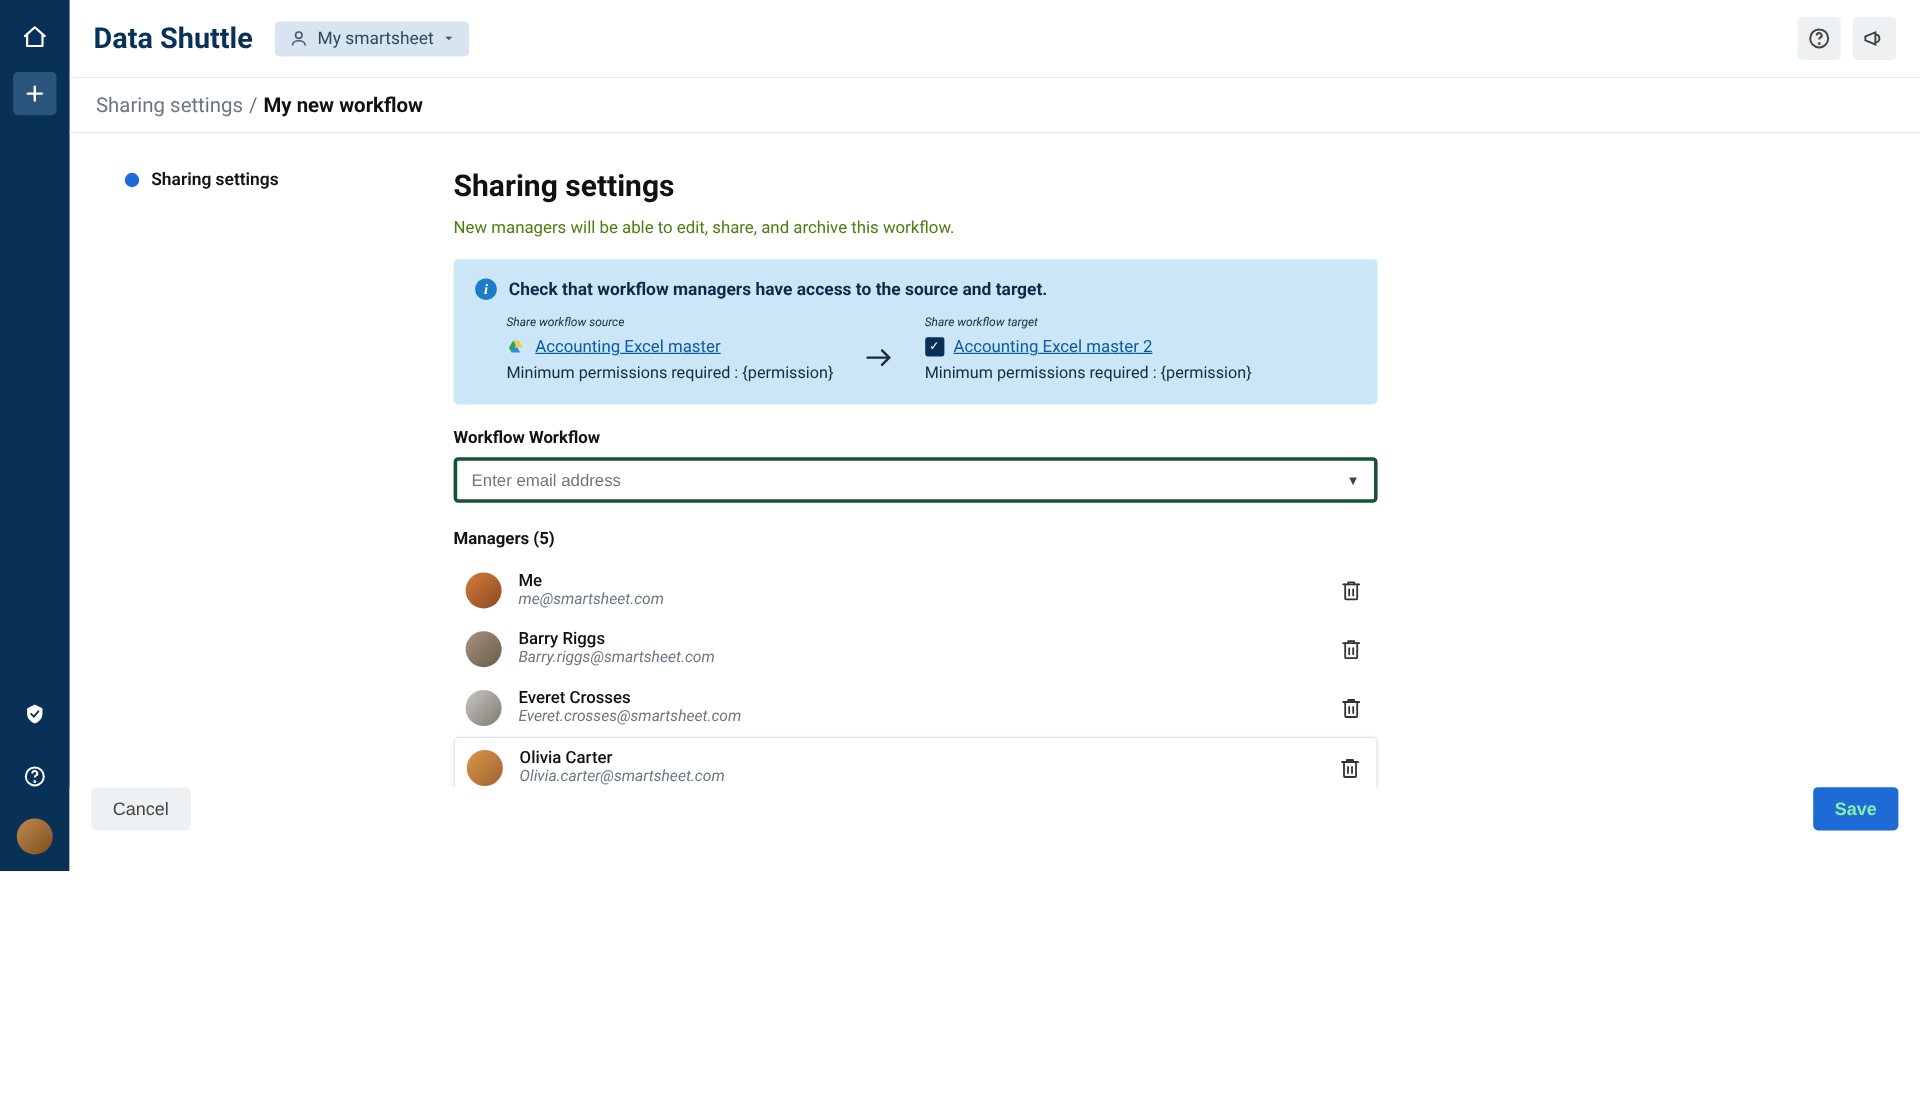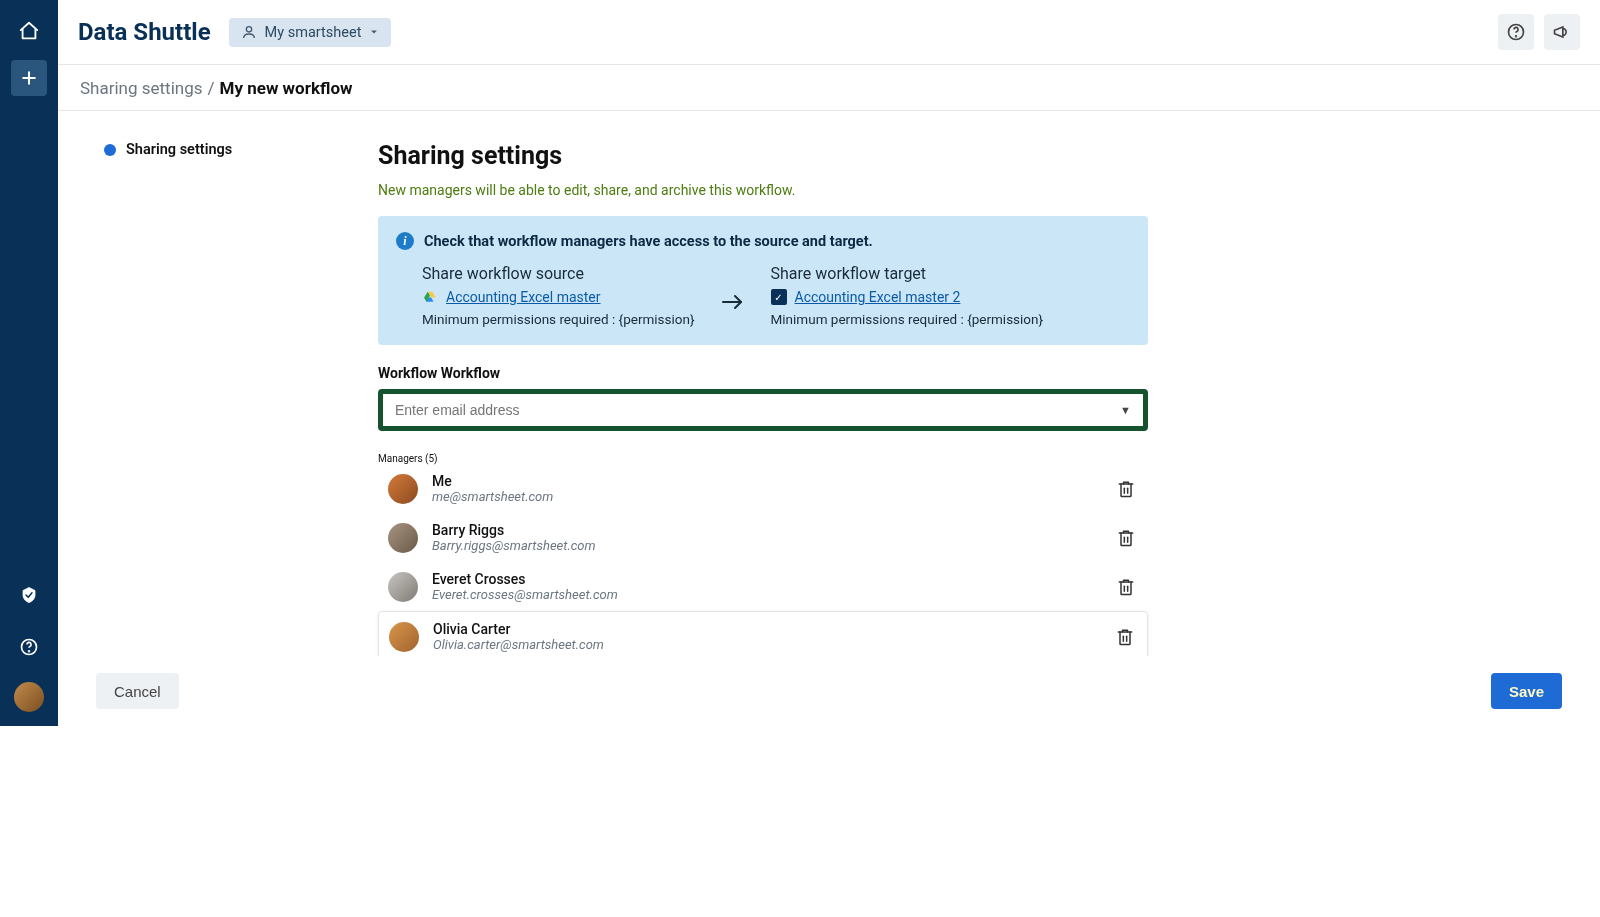--- a/index.html
+++ b/index.html
@@ -30,48 +30,48 @@
   .side-nav-item{display:flex;align-items:center;gap:10px;font-size:14.5px;font-weight:600;}
   .dot{width:12px;height:12px;border-radius:50%;background:#1f6bd6;}
   .page{flex:1;padding:30px 30px 120px 0;max-width:800px;}
   .page h1{font-size:25px;font-weight:700;margin-bottom:12px;}
   .page-sub{color:#4d7c0f;font-size:14px;margin-bottom:18px;}
   .info-box{background:#cbe7f7;border-radius:4px;padding:16px 18px 18px 18px;margin-bottom:20px;}
   .info-head{display:flex;align-items:center;gap:10px;font-weight:700;color:#0d2a44;font-size:14.5px;margin-bottom:14px;}
   .info-circle{width:18px;height:18px;border-radius:50%;background:#1d7cc7;color:#fff;display:flex;align-items:center;justify-content:center;font-size:12px;font-weight:700;font-family:Georgia,serif;font-style:italic;}
   .info-cols{display:flex;align-items:flex-start;gap:26px;padding-left:26px;}
   .info-col{display:flex;flex-direction:column;gap:6px;min-width:0;}
-  .col-head{font-size:16px;color:#1a2b3a;}
+  .col-head{font-size:10px;color:#1a2b3a;font-style:italic;}
   .link-row{display:flex;align-items:center;gap:8px;}
   .gdrive{width:16px;height:14px;}
   .sheet-ic{width:16px;height:16px;background:#093158;color:#fff;display:flex;align-items:center;justify-content:center;font-size:10px;border-radius:2px;}
   .src-link{color:#0b5aa8;text-decoration:underline;font-size:14px;}
   .perm-note{font-size:13.5px;color:#1a2b3a;}
   .arrow-col{align-self:center;padding-top:16px;}
   .section-label{font-weight:700;font-size:14px;margin-bottom:8px;}
-  .combo{height:37px;border:5px solid #14532d;border-radius:4px;display:flex;align-items:center;justify-content:space-between;padding:16px 12px;margin-bottom:22px;}
+  .combo{height:37px;border:3px solid #14532d;border-radius:4px;display:flex;align-items:center;justify-content:space-between;padding:16px 12px;margin-bottom:22px;}
   .combo input{border:none;outline:none;font-size:14px;flex:1;}
   .caret{font-size:11px;color:#444;}
-  .mgr-label{font-weight:400;font-size:10px;margin-bottom:0;}
+  .mgr-label{font-weight:700;font-size:14px;margin-bottom:10px;}
   .mgr-row{display:flex;align-items:center;padding:9px 12px 9px 10px;border-radius:4px;gap:14px;}
   .mgr-row.hover{border:1px solid #e0e4e7;box-shadow:0 1px 4px rgba(0,0,0,0.07);}
   .avatar{width:30px;height:30px;border-radius:50%;flex-shrink:0;}
   .av1{background:linear-gradient(135deg,#d47b3a,#8b4a20);}
   .av2{background:linear-gradient(135deg,#bcc8d2,#6e7c88);}
   .av3{background:linear-gradient(135deg,#a79382,#6b5a48);}
   .av4{background:linear-gradient(135deg,#c9c5c0,#7e7a74);}
   .av5{background:linear-gradient(135deg,#d9964a,#a0632e);}
   .mgr-text{display:flex;flex-direction:column;}
   .mgr-name{font-size:14px;color:#111;font-weight:500;}
   .mgr-email{font-size:13px;color:#6b7680;font-style:italic;}
   .trash{margin-left:auto;width:20px;height:20px;cursor:pointer;}
-  .footer{position:absolute;left:58px;right:0;bottom:0;height:70px;display:flex;align-items:center;padding:0 38px;background:#fff;}
+  .footer{position:absolute;left:58px;right:0;bottom:0;height:70px;display:flex;padding:0 18px;background:#fff;}
   .btn{height:36px;padding:0 18px;border-radius:4px;font-size:15px;border:none;cursor:pointer;font-weight:500;}
   .btn.cancel{background:#eef1f4;color:#444;}
-  .btn.save{background:#1f6bd6;color:#fef9c3;margin-left:auto;font-weight:600;}
+  .btn.save{background:#1f6bd6;color:#86efac;margin-left:auto;font-weight:600;}
   .app{position:relative;}
 </style>
 </head>
 <body>
 
 <div class="app">
 
   <div class="rail">
     <div class="rail-icon">
       <svg width="22" height="22" viewBox="0 0 24 24" fill="none" stroke-width="2" stroke-linecap="round" stroke-linejoin="round">

